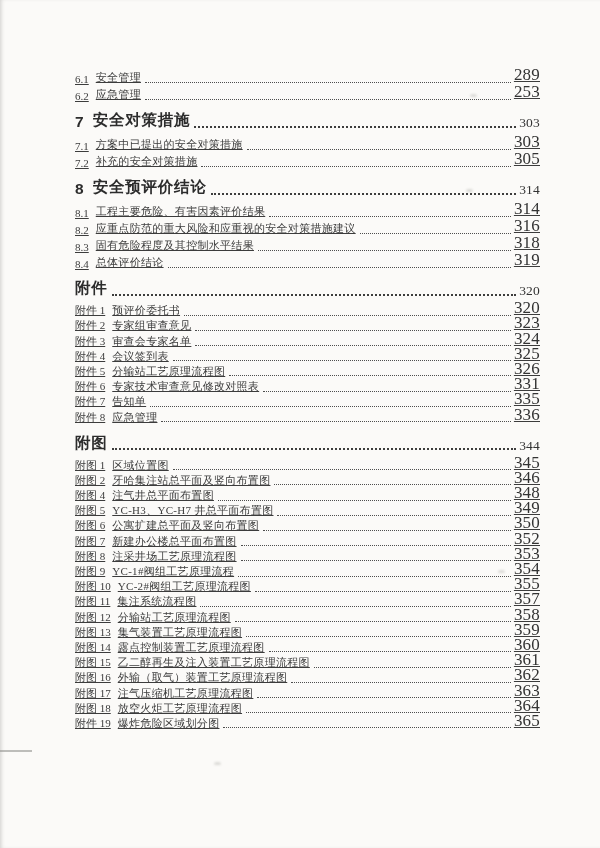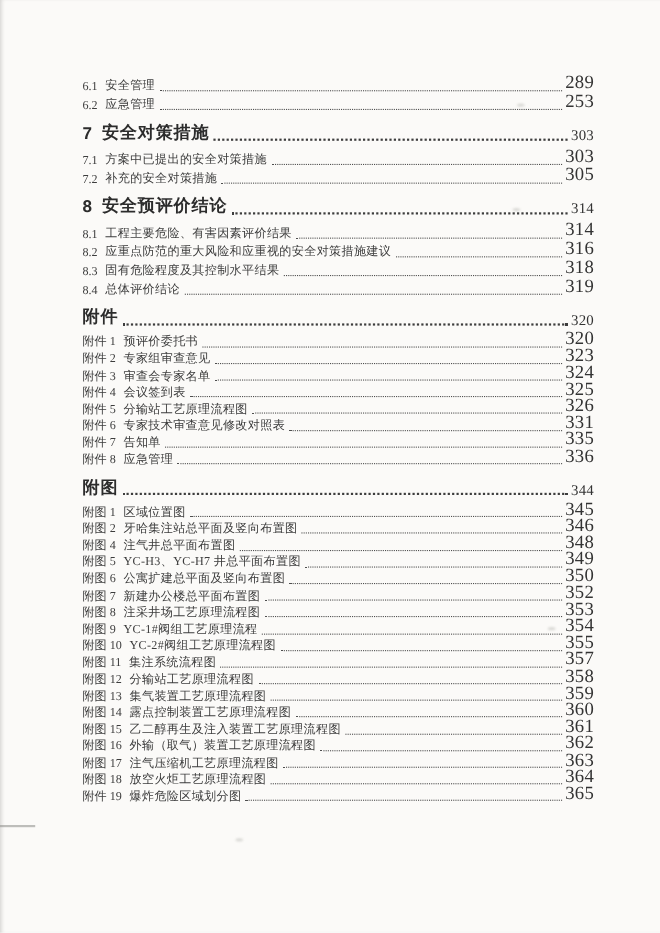--- a/index.html
+++ b/index.html
@@ -24,20 +24,21 @@
   }
   .row {
     display: flex;
     align-items: flex-end;
     white-space: nowrap;
   }
   .row.sub {
     font-size: 11px;
     color: #3c3c3c;
     letter-spacing: 0.3px;
+    text-decoration: underline;
   }
   .row.sub.g-main { height: 17px; }
   .row.sub.g-list { height: 15.2px; }
   .row.chapter {
     height: 23px;
     margin-top: 6px;
     margin-bottom: 4px;
     color: #2c2c2c;
   }
   .row.chapter .num,

